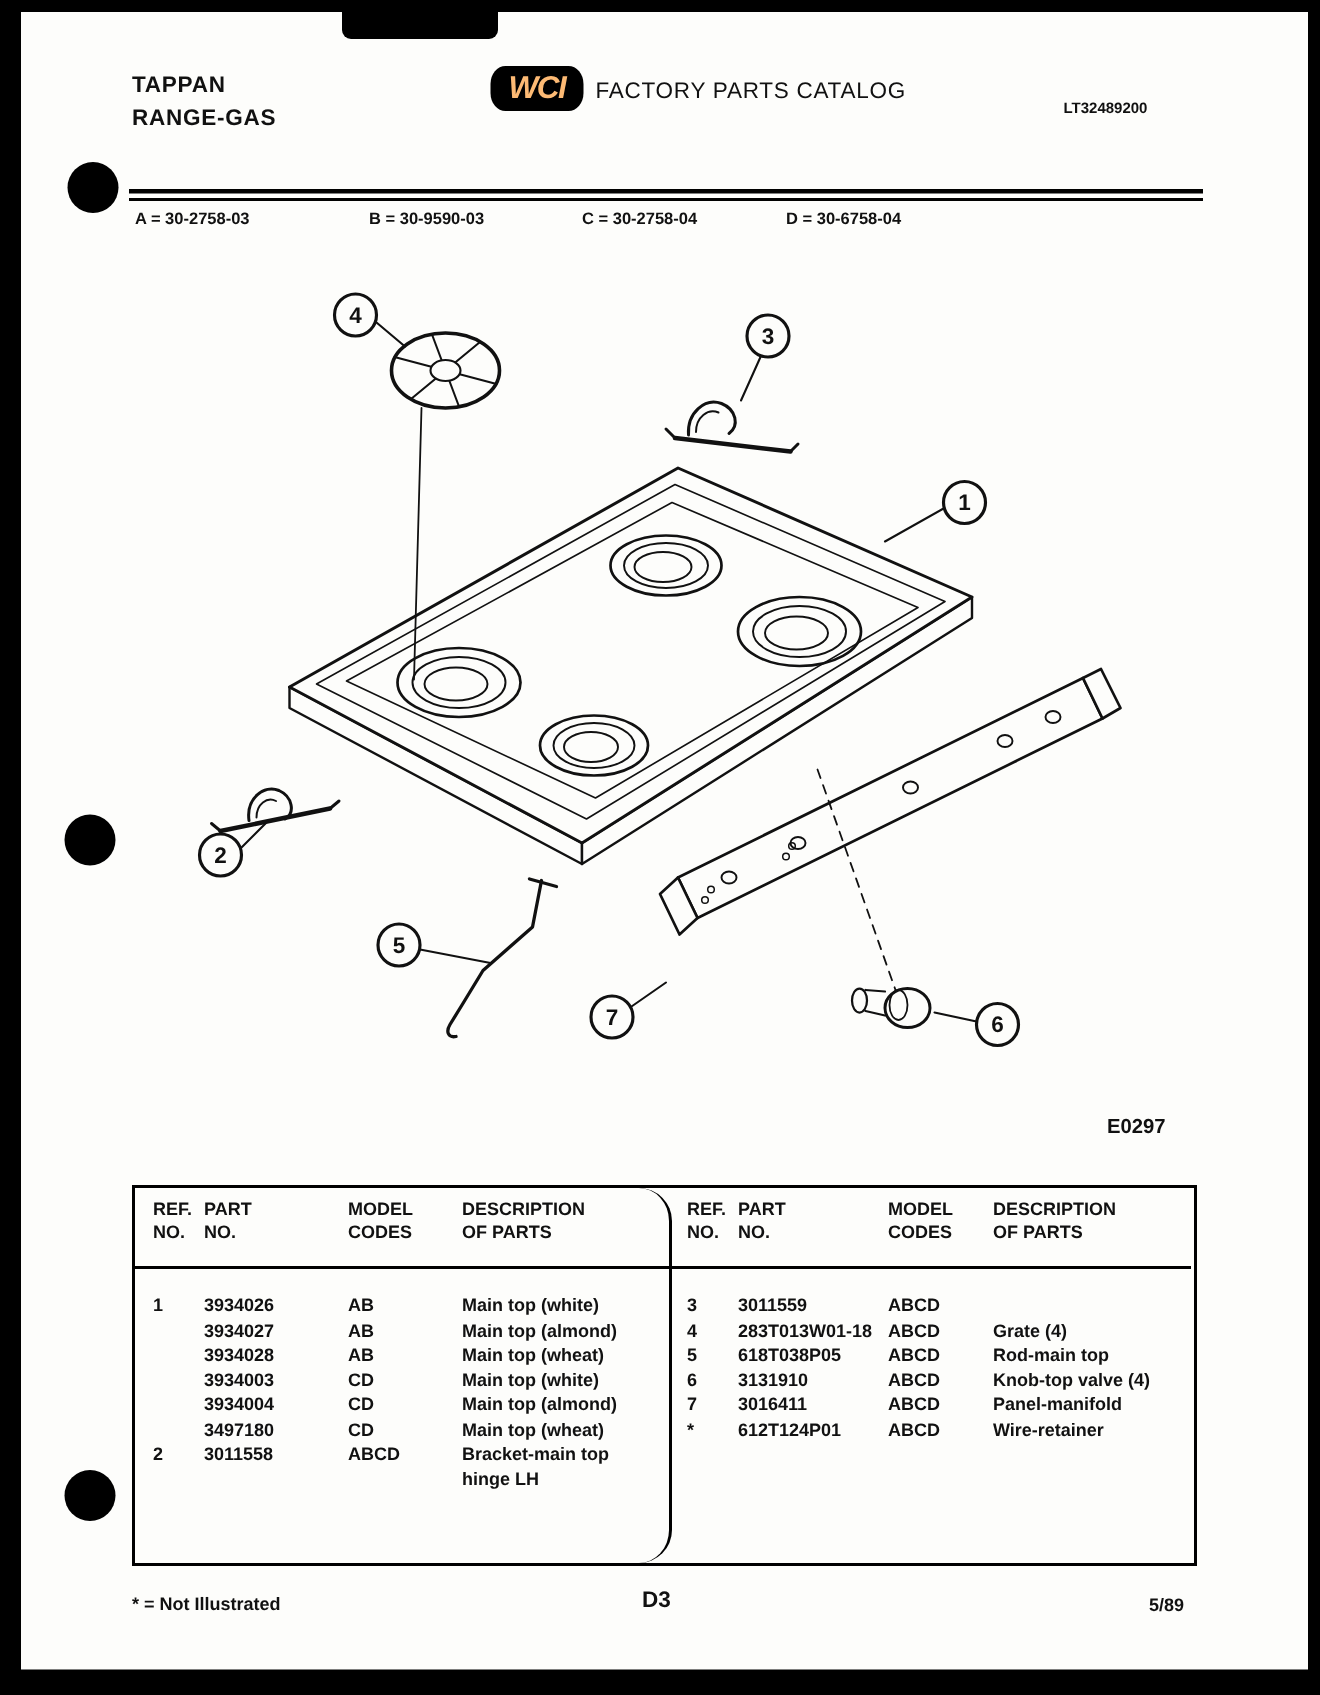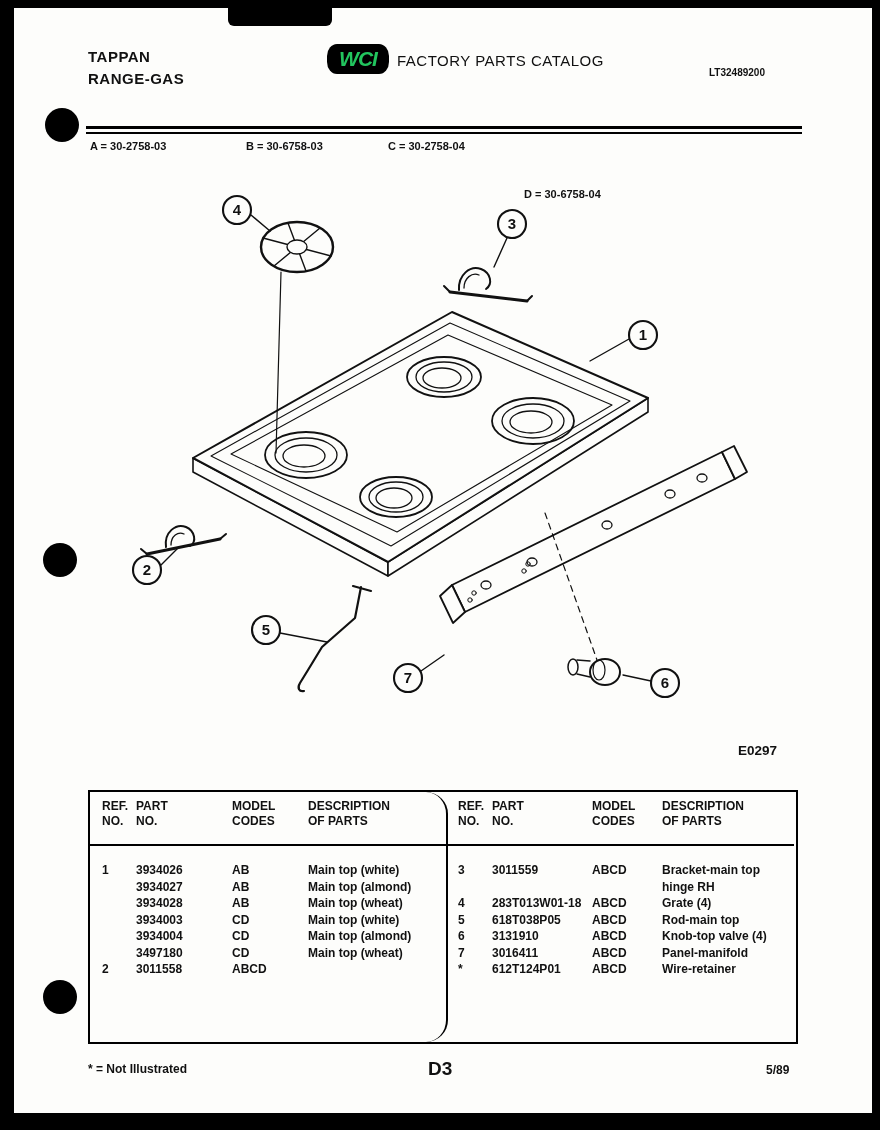--- a/index.html
+++ b/index.html
@@ -7,30 +7,30 @@
     position:relative;width:880px;height:1130px;margin:0 auto;
     background:#fdfdfb;overflow:hidden;color:#111;
     font-family:"Liberation Sans", sans-serif;
   }
   .edge{position:absolute;background:#000;}
   .hole{position:absolute;width:34px;height:34px;border-radius:50%;background:#000;}
   .abs{position:absolute;}
   .brand{font-size:15px;font-weight:700;letter-spacing:.5px;}
   .logo-box{
     position:absolute;left:327px;top:44px;width:62px;height:30px;background:#000;
-    border-radius:10px / 12px;color:#22c55e;display:flex;align-items:center;justify-content:center;
+    border-radius:10px / 12px;color:#fdba74;display:flex;align-items:center;justify-content:center;
     font-weight:700;font-style:italic;font-size:21px;letter-spacing:-1px;
   }
   .catalog-title{position:absolute;left:397px;top:52px;font-size:15px;font-weight:400;letter-spacing:.5px;}
   .doc-number{position:absolute;left:709px;top:67px;font-size:10px;font-weight:700;}
   .rule-a{position:absolute;left:86px;top:126px;width:716px;height:3px;background:#000;}
   .rule-b{position:absolute;left:86px;top:132px;width:716px;height:2px;background:#000;}
   .model-codes{position:absolute;left:0;top:140px;width:880px;height:16px;font-size:11px;font-weight:700;}
   .model-codes span{position:absolute;white-space:nowrap;}
-  .mc-a{left:90px;}  .mc-b{left:246px;}  .mc-c{left:388px;}  .mc-d{left:524px;margin-top:48px;}
+  .mc-a{left:90px;}  .mc-b{left:246px;}  .mc-c{left:388px;}  .mc-d{left:524px;}
 
   svg{position:absolute;left:0;top:155px;}
   svg *{vector-effect:non-scaling-stroke;}
 
   
   .parts-table{
     position:absolute;left:88px;top:790px;width:706px;height:250px;
     border:2px solid #000;font-size:12px;font-weight:700;
   }
   .half{position:absolute;top:0;height:100%;border-radius:22px;}
@@ -45,21 +45,21 @@
   .half.left  .c-ref {width:46px;padding-left:12px;box-sizing:border-box;}
   .half.left  .c-part{width:96px;white-space:nowrap;}
   .half.left  .c-codes{width:76px;}
   .half.left  .c-desc{flex:1;padding-right:6px;}
   .half.right .c-ref {width:44px;padding-left:10px;box-sizing:border-box;}
   .half.right .c-part{width:100px;white-space:nowrap;}
   .half.right .c-codes{width:70px;}
   .half.right .c-desc{flex:1;padding-right:4px;}
 
   .footer-note{position:absolute;left:88px;top:1062px;font-size:12px;font-weight:700;}
-  .footer-page{position:absolute;left:428px;top:1058px;font-size:19px;font-weight:700;}
+  .footer-page{position:absolute;left:428px;top:1058px;font-size:15px;font-weight:700;}
   .footer-date{position:absolute;left:766px;top:1063px;font-size:12px;font-weight:700;text-align:right;}
 </style>
 </head>
 <body>
 
 <div class="page">
 
   <div class="edge" style="left:0;top:0;width:14px;height:1130px;"></div>
   <div class="edge" style="left:0;top:0;width:880px;height:8px;"></div>
   <div class="edge" style="left:872px;top:0;width:8px;height:1130px;"></div>
@@ -72,21 +72,21 @@
 
   <div class="abs brand" style="left:88px;top:48px;">TAPPAN</div>
   <div class="abs brand" style="left:88px;top:70px;">RANGE-GAS</div>
   <div class="logo-box">WCI</div>
   <div class="catalog-title">FACTORY PARTS CATALOG</div>
   <div class="doc-number">LT32489200</div>
   <div class="rule-a"></div>
   <div class="rule-b"></div>
   <div class="model-codes">
     <span class="mc-a">A = 30-2758-03</span>
-    <span class="mc-b">B = 30-6758-03</span>
+    <span class="mc-b">B = 30-9590-03</span>
     <span class="mc-c">C = 30-2758-04</span>
     <span class="mc-d">D = 30-6758-04</span>
   </div>
 
   <svg width="880" height="625" viewBox="0 0 880 625">
     <g stroke="#111" fill="none" stroke-linecap="round" stroke-linejoin="round">
 
       <g>
         <polygon points="193,303 388,407 388,421 193,317" fill="#fdfdfb" stroke-width="1.6"></polygon>
         <polygon points="388,407 648,243 648,257 388,421" fill="#fdfdfb" stroke-width="1.6"></polygon>
@@ -267,20 +267,21 @@
           <div class="prow">
             <div class="cell c-ref"></div>
             <div class="cell c-part">3497180</div>
             <div class="cell c-codes">CD</div>
             <div class="cell c-desc">Main top (wheat)</div>
           </div>
           <div class="prow">
             <div class="cell c-ref">2</div>
             <div class="cell c-part">3011558</div>
             <div class="cell c-codes">ABCD</div>
+            <div class="cell c-desc">Bracket-main top hinge LH</div>
           </div>
         </div>
     </div>
     <div class="half right">
       <div class="thead">
         <div class="cell c-ref">
             <span>REF.</span>
             <span>NO.</span>
           </div>
         <div class="cell c-part">
@@ -295,21 +296,20 @@
             <span>DESCRIPTION</span>
             <span>OF PARTS</span>
           </div>
       </div>
       <div class="hline"></div>
       <div class="tbody">
           <div class="prow">
             <div class="cell c-ref">3</div>
             <div class="cell c-part">3011559</div>
             <div class="cell c-codes">ABCD</div>
-            <div class="cell c-desc">Bracket-main top hinge RH</div>
           </div>
           <div class="prow">
             <div class="cell c-ref">4</div>
             <div class="cell c-part">283T013W01-18</div>
             <div class="cell c-codes">ABCD</div>
             <div class="cell c-desc">Grate (4)</div>
           </div>
           <div class="prow">
             <div class="cell c-ref">5</div>
             <div class="cell c-part">618T038P05</div>

